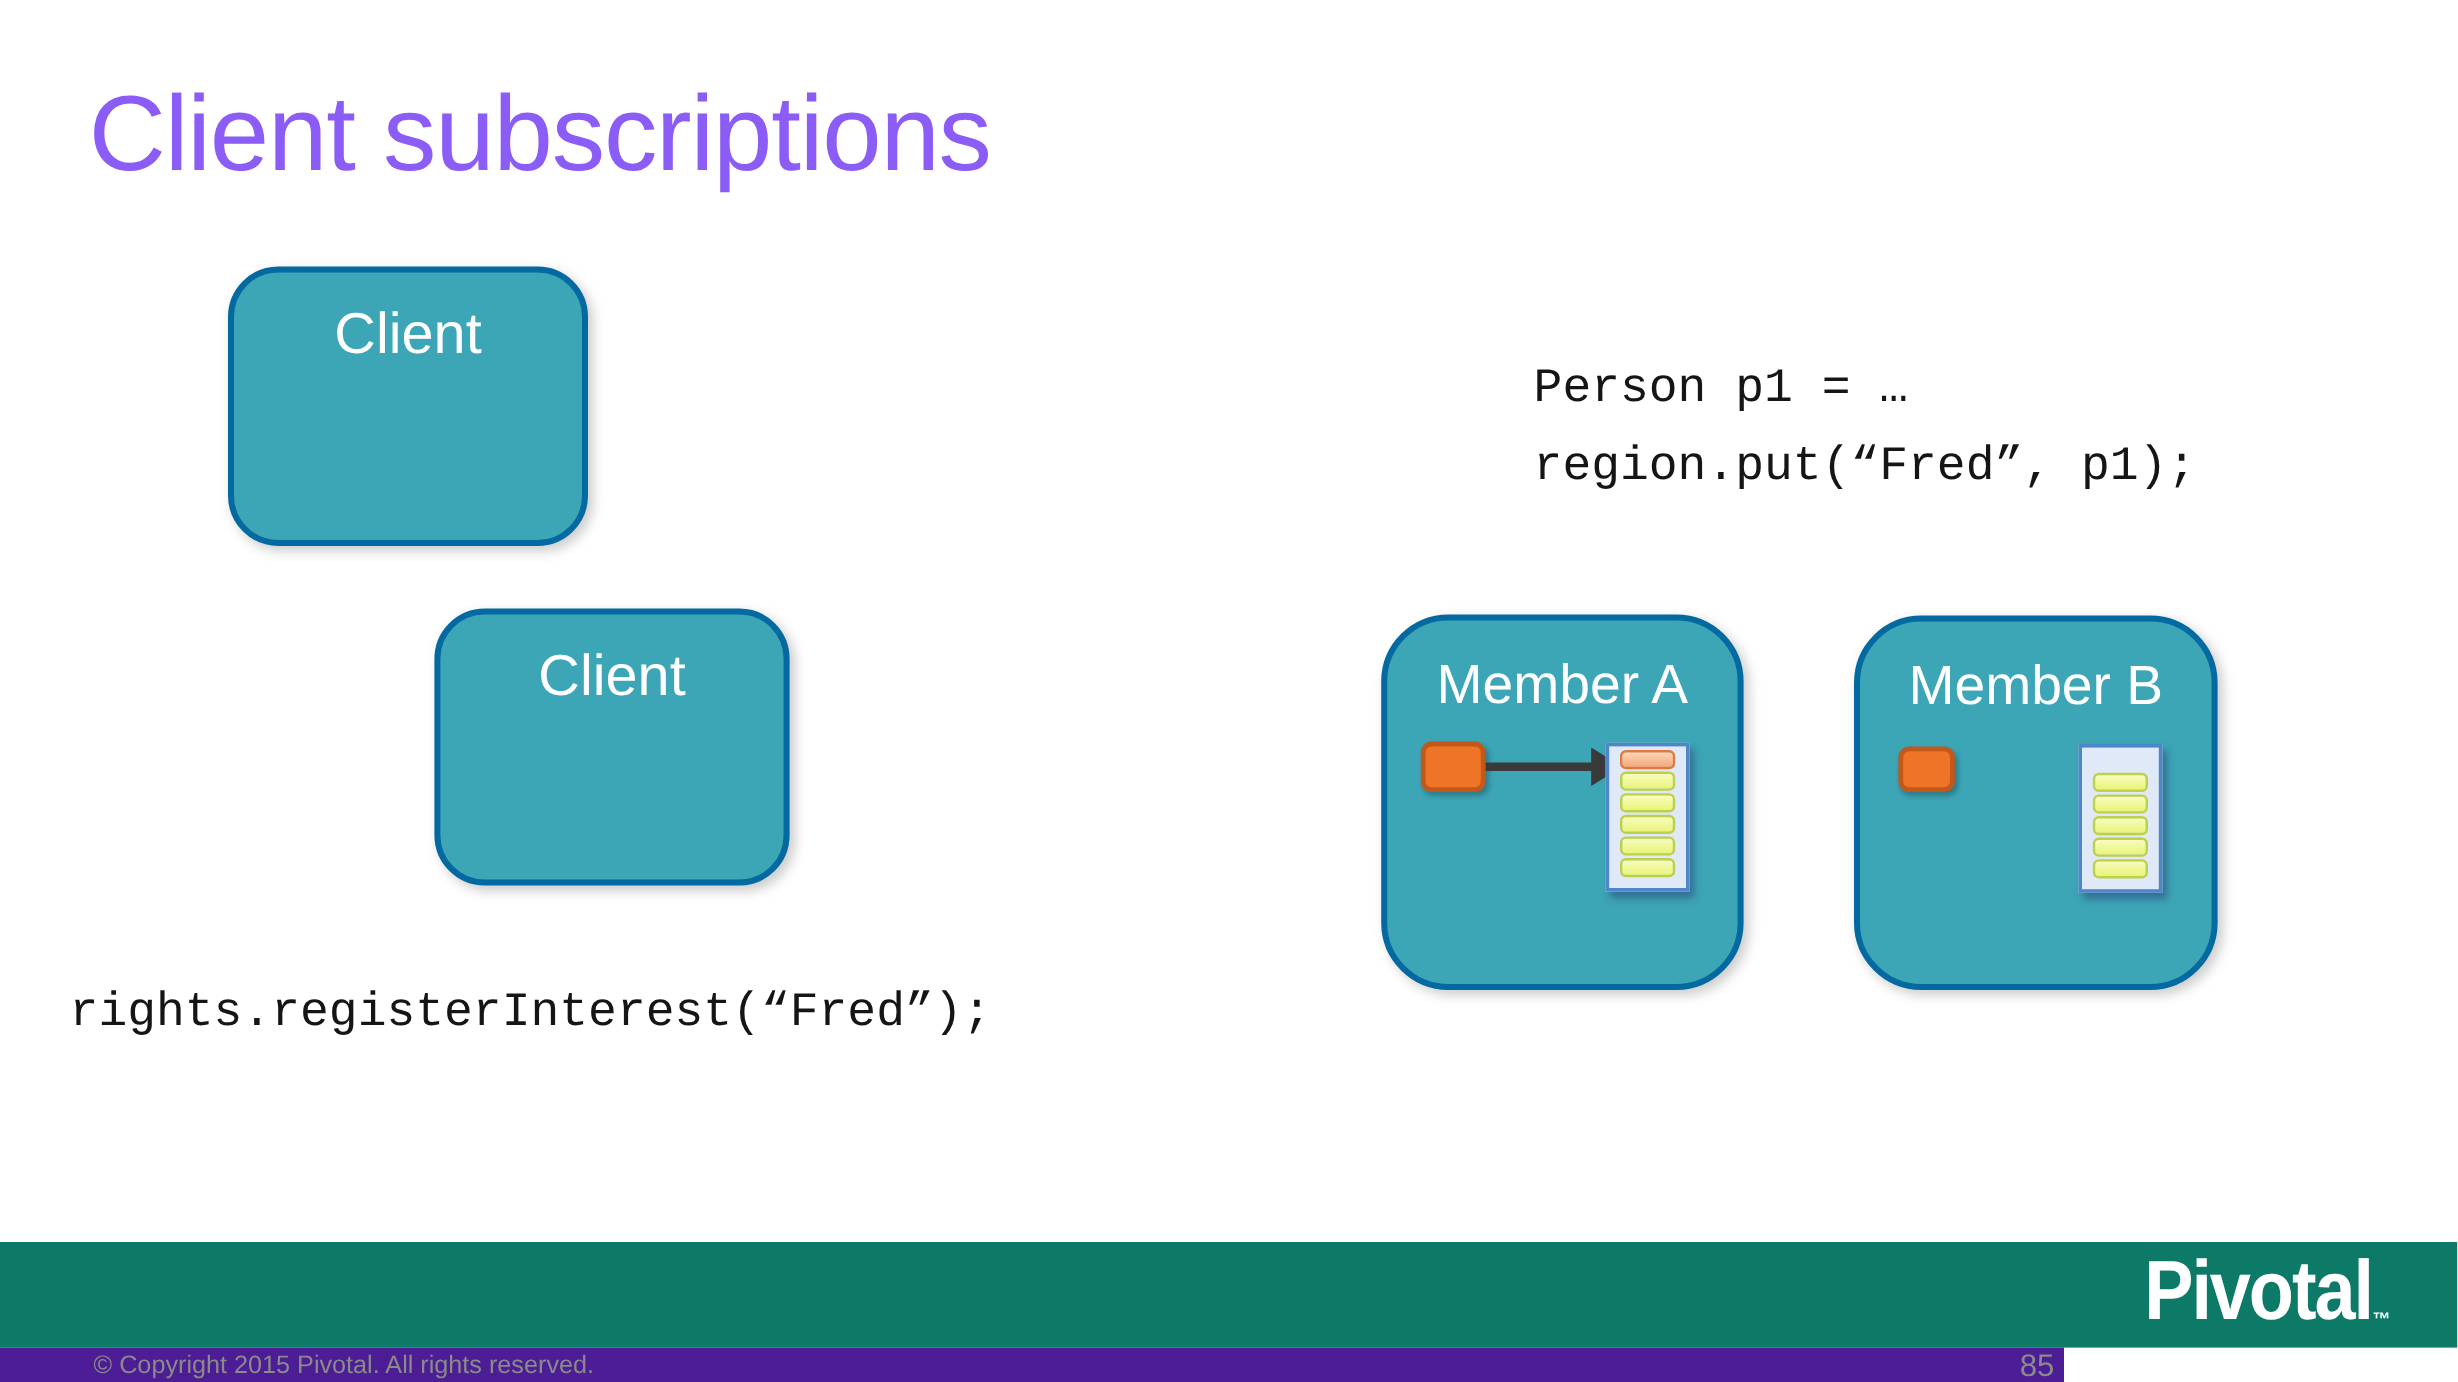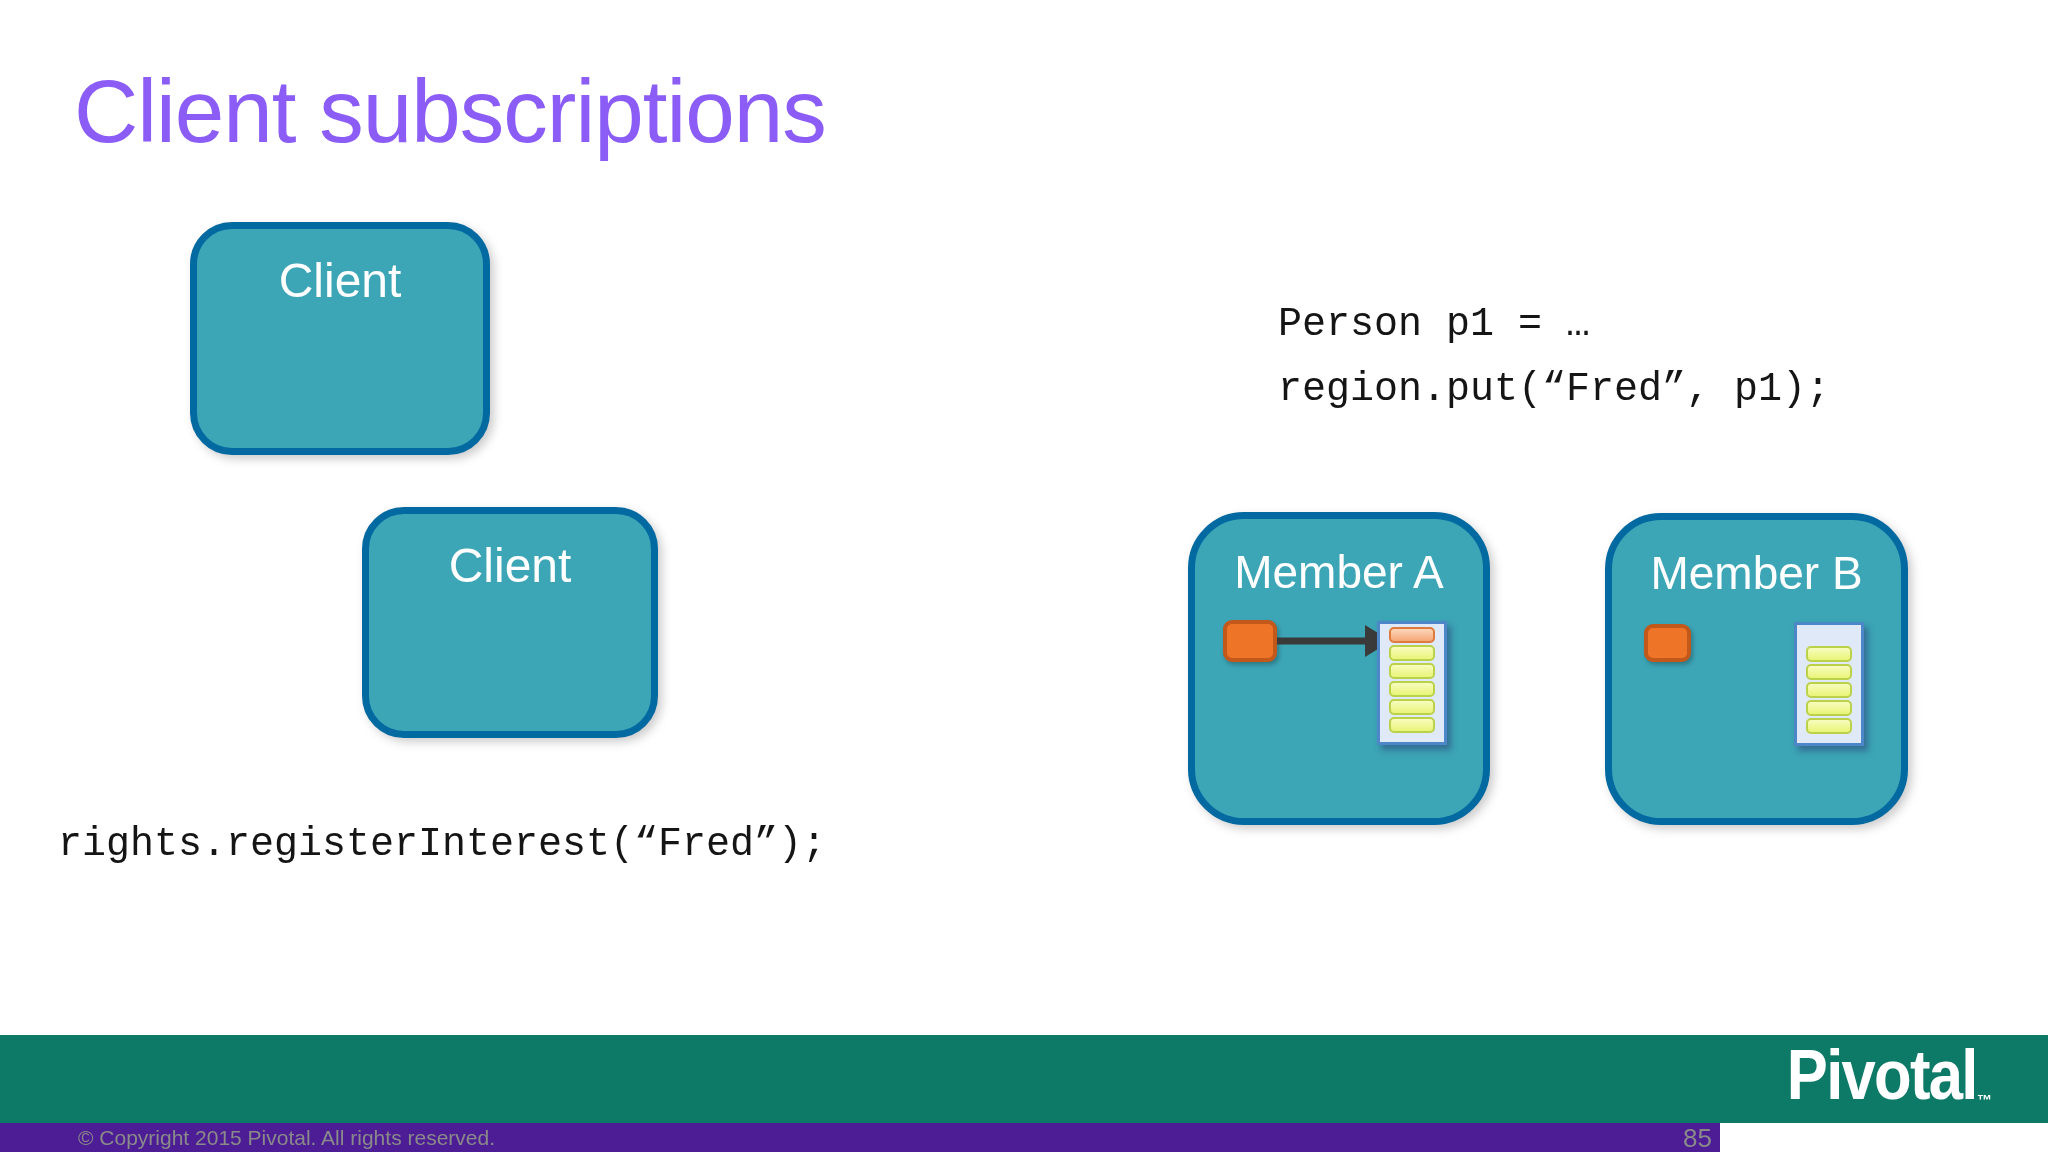--- a/index.html
+++ b/index.html
@@ -8,32 +8,32 @@
     overflow:hidden;font-family:"Liberation Sans",sans-serif;
   }
   
   .title{
     position:absolute;left:74px;top:60px;
     font-size:89px;font-weight:400;color:#8b5cf6;letter-spacing:-1px;
     white-space:nowrap;
   }
   
   .node{
-    position:absolute;background:#3CA5B6;border:7px solid #0369a1;
+    position:absolute;background:#3CA5B6;border:5px solid #0369a1;
     box-sizing:border-box;box-shadow:4px 4px 10px rgba(110,110,110,0.35);
     text-align:center;color:#ffffff;
   }
   .client-box{border-radius:42px;}
   .client-box .node-label{display:block;margin-top:24px;font-size:48px;}
   .member-box{border-radius:56px;}
   .member-box .node-label{display:block;margin-top:26px;font-size:46px;}
   #client1{left:190px;top:222px;width:300px;height:233px;}
   #client2{left:362px;top:507px;width:296px;height:231px;}
-  #memberA{left:1188px;top:512px;width:302px;height:313px;}
-  #memberB{left:1605px;top:513px;width:303px;height:312px;}
+  #memberA{left:1151px;top:512px;width:302px;height:313px;}
+  #memberB{left:1545px;top:513px;width:303px;height:312px;}
   
   .entry{
     position:absolute;background:#EE7528;border:4px solid #C2591B;
     box-sizing:border-box;border-radius:9px;
     box-shadow:2px 3px 4px rgba(0,0,0,0.25);
   }
   #memberA .entry{left:28px;top:101px;width:54px;height:42px;}
   #memberB .entry{left:32px;top:104px;width:47px;height:38px;}
   
   .arrow-svg{position:absolute;left:78px;top:100px;}

